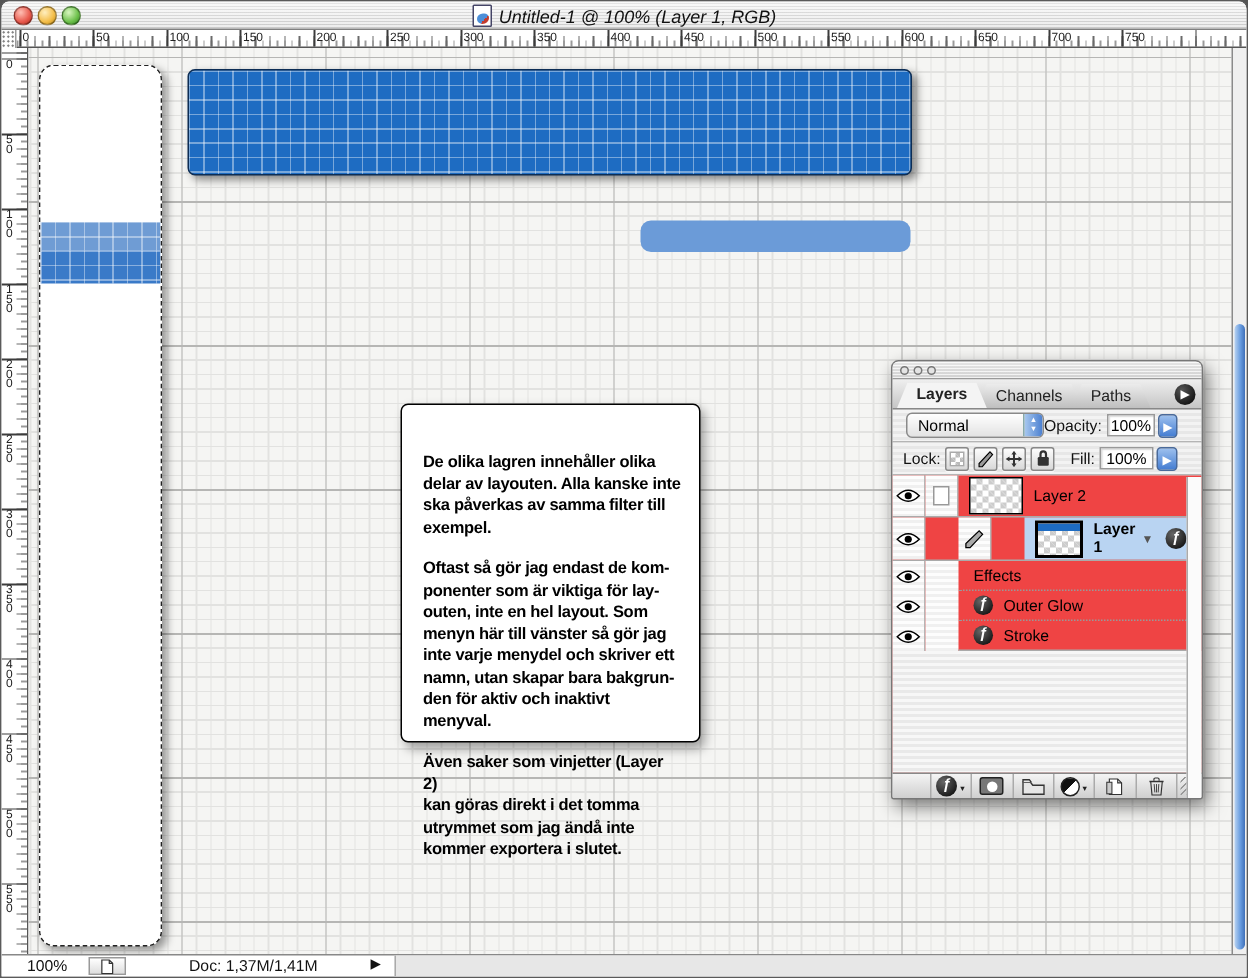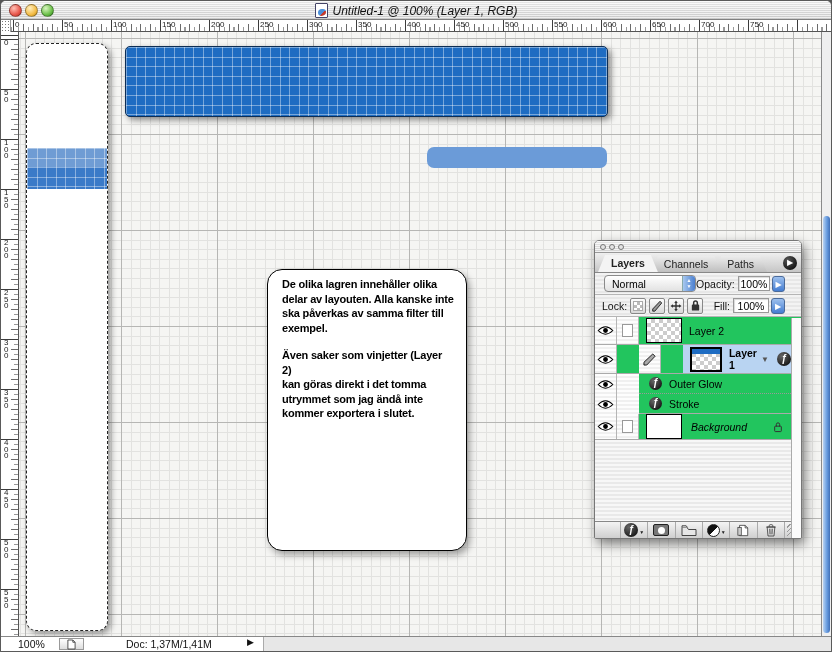--- a/index.html
+++ b/index.html
@@ -53,23 +53,23 @@
       repeating-linear-gradient(to right,rgba(255,255,255,.4) 0 1px,transparent 1px 9.6px),
       repeating-linear-gradient(to bottom,rgba(255,255,255,.4) 0 1px,transparent 1px 9.6px);}
   .menu-column{position:absolute;left:7px;top:11px;width:82px;height:588px;background:#fff;
     border:1px dashed #222;border-radius:10px;box-shadow:3px 3px 6px rgba(0,0,0,.4);overflow:hidden;}
   .band{position:absolute;left:0;right:0;}
   .band.light{top:104px;height:19px;}
   .band.dark{top:123px;height:22px;}
   .topbar{position:absolute;left:106px;top:14px;width:483px;height:71px;border:1px solid #0c2d55;
     border-radius:5px;box-shadow:3px 3px 6px rgba(0,0,0,.45);}
   .lightbar{position:absolute;left:408px;top:115px;width:180px;height:21px;border-radius:7px;}
-  .notebox{position:absolute;left:248px;top:237px;width:200px;height:282px;background:#fff;
-    border:1px solid #000;border-radius:15px;box-shadow:3px 4px 7px rgba(0,0,0,.35);
-    padding:7px 12px 10px 14px;}
+  .notebox{position:absolute;left:248px;top:237px;width:200px;height:226px;background:#fff;
+    border:1px solid #000;border-radius:5px;box-shadow:3px 4px 7px rgba(0,0,0,.35);
+    padding:31px 12px 10px 14px;}
   .notebox p{margin:0 0 13px 0;font-size:11px;font-weight:bold;line-height:14.5px;
     letter-spacing:-0.2px;white-space:pre-line;color:#000;}
 
   
   .palette{position:absolute;left:575px;top:208px;width:208px;background:#ececec;
     border:1px solid #777;box-shadow:3px 5px 12px rgba(0,0,0,.5);border-radius:5px 5px 2px 2px;overflow:hidden;}
   .p-titlebar{height:12px;display:flex;align-items:center;padding-left:5px;
     background-image:repeating-linear-gradient(to bottom,rgba(255,255,255,.6) 0 1px,rgba(0,0,0,.05) 1px 2px),linear-gradient(#f2f2f2,#dcdcdc);
     border-bottom:1px solid #999;}
   .pdot{width:6px;height:6px;border-radius:50%;border:1px solid #777;background:#e4e4e4;margin-right:3px;}
@@ -89,21 +89,21 @@
     line-height:5px;text-align:center;display:flex;flex-direction:column;justify-content:center;gap:1px;border-left:1px solid #8aa;}
   .valbox{width:36px;height:15px;border:1px solid #999;background:#fff;font-size:10.5px;line-height:14px;
     text-align:center;box-shadow:inset 1px 1px 1px rgba(0,0,0,.15);}
   .abtn{width:14px;height:16px;border-radius:3px;border:1px solid #4a6a9a;margin-left:2px;
     background:linear-gradient(#9dc0ee,#447dd2);color:#fff;font-size:8px;line-height:15px;text-align:center;}
   .lockbtn{width:16px;height:16px;border:1px solid #888;border-radius:2px;background:linear-gradient(#fdfdfd,#d8d8d8);
     margin-left:3px;display:flex;align-items:center;justify-content:center;box-shadow:0 1px 0 rgba(255,255,255,.7);}
   .checker-sm{width:10px;height:10px;border:1px solid #aaa;background-color:#fff;
     background-image:linear-gradient(45deg,#bbb 25%,transparent 25% 75%,#bbb 75%),linear-gradient(45deg,#bbb 25%,transparent 25% 75%,#bbb 75%);
     background-size:6px 6px;background-position:0 0,3px 3px;}
-  .p-list{background:#22c55e;}
+  .p-list{background:#ef4444;}
   .lrow{display:flex;align-items:stretch;}
   .cell{flex:0 0 22px;display:flex;align-items:center;justify-content:center;border-right:1px solid #b5b5b5;
     background-image:repeating-linear-gradient(to bottom,#fdfdfd 0 2px,#f0f0f0 2px 4px);}
   .lcontent{flex:1;display:flex;align-items:center;padding-left:7px;position:relative;margin-right:10px;}
   .r-main{height:28px;border-bottom:1px solid #aaa;}
   .r-sel{height:29px;gap:22px;}
   .r-fx{height:20px;}
   .r-fx .lcontent{border-bottom:1px dotted #999;}
   .r-fx.last .lcontent{border-bottom:1px solid #aaa;}
   .r-bg{height:26px;border-bottom:1px solid #aaa;}
@@ -223,20 +223,27 @@
     </div>
 
     <div class="topbar white-grid" style="background-color: rgb(30, 108, 194);"></div>
     <div class="lightbar" style="background-color: rgb(107, 155, 216);"></div>
 
     <div class="notebox">
       <p>De olika lagren innehåller olika
 delar av layouten. Alla kanske inte
 ska påverkas av samma filter till
 exempel.</p>
+      <p>Oftast så gör jag endast de kom-
+ponenter som är viktiga för lay-
+outen, inte en hel layout. Som
+menyn här till vänster så gör jag
+inte varje menydel och skriver ett
+namn, utan skapar bara bakgrun-
+den för aktiv och inaktivt menyval.</p>
       <p>Även saker som vinjetter (Layer 2)
 kan göras direkt i det tomma
 utrymmet som jag ändå inte
 kommer exportera i slutet.</p>
     </div>
 
     <div class="palette">
       <div class="p-titlebar">
         <span class="pdot"></span>
         <span class="pdot"></span>
@@ -319,20 +326,32 @@
           <div class="lcontent" style="background-color: rgb(185, 212, 242);">
             <span class="thumb" style="border-width:2px">
                 <span class="bluecap" style="background-color: rgb(30, 108, 194);"></span>
               </span>
             <span class="lname b">Layer 1</span>
             <span class="tri">▼</span>
             <span class="fxc" style="margin:0 10px 0 8px">ƒ</span>
           </div>
         </div>
 
+        <div class="lrow r-fx">
+          <div class="cell">
+            <svg width="17" height="11" viewBox="0 0 18 12">
+                <path d="M1,6 Q9,-2 17,6 Q9,14 1,6Z" fill="#fff" stroke="#000" stroke-width="1.1"></path>
+                <circle cx="9" cy="6" r="2.6" fill="#000"></circle>
+              </svg>
+          </div>
+          <div class="cell" style="border-right:none"></div>
+          <div class="lcontent" style="padding-left:10px">
+            <span class="lname" style="margin-left:0">Effects</span>
+          </div>
+        </div>
 
         <div class="lrow r-fx">
           <div class="cell">
             <svg width="17" height="11" viewBox="0 0 18 12">
                 <path d="M1,6 Q9,-2 17,6 Q9,14 1,6Z" fill="#fff" stroke="#000" stroke-width="1.1"></path>
                 <circle cx="9" cy="6" r="2.6" fill="#000"></circle>
               </svg>
           </div>
           <div class="cell" style="border-right:none"></div>
           <div class="lcontent" style="padding-left:10px">
@@ -348,39 +367,20 @@
                 <circle cx="9" cy="6" r="2.6" fill="#000"></circle>
               </svg>
           </div>
           <div class="cell" style="border-right:none"></div>
           <div class="lcontent" style="padding-left:10px">
             <span class="fxc sm">ƒ</span>
             <span class="lname">Stroke</span>
           </div>
         </div>
 
-        <div class="lrow r-bg">
-          <div class="cell">
-            <svg width="17" height="11" viewBox="0 0 18 12">
-                <path d="M1,6 Q9,-2 17,6 Q9,14 1,6Z" fill="#fff" stroke="#000" stroke-width="1.1"></path>
-                <circle cx="9" cy="6" r="2.6" fill="#000"></circle>
-              </svg>
-          </div>
-          <div class="cell">
-              <span class="emptybox"></span>
-            </div>
-          <div class="lcontent">
-            <span class="thumb plain"></span>
-            <span class="lname i">Background</span>
-            <svg class="padlock" width="10" height="12" viewBox="0 0 12 14">
-                <rect x="2" y="6" width="8" height="6.5" rx="1" fill="none" stroke="#333" stroke-width="1.2"></rect>
-                <path d="M4 6.5 V4 a2 2 0 0 1 4 0 V6.5" fill="none" stroke="#333" stroke-width="1.2"></path>
-              </svg>
-          </div>
-        </div>
         <div class="p-empty"></div>
       </div>
 
       <div class="p-scroll"></div>
 
       <div class="p-bottom">
         <div class="bcell empty"></div>
         <div class="bcell">
           <span class="fxc">ƒ</span>
           <span class="tinytri">▼</span>

